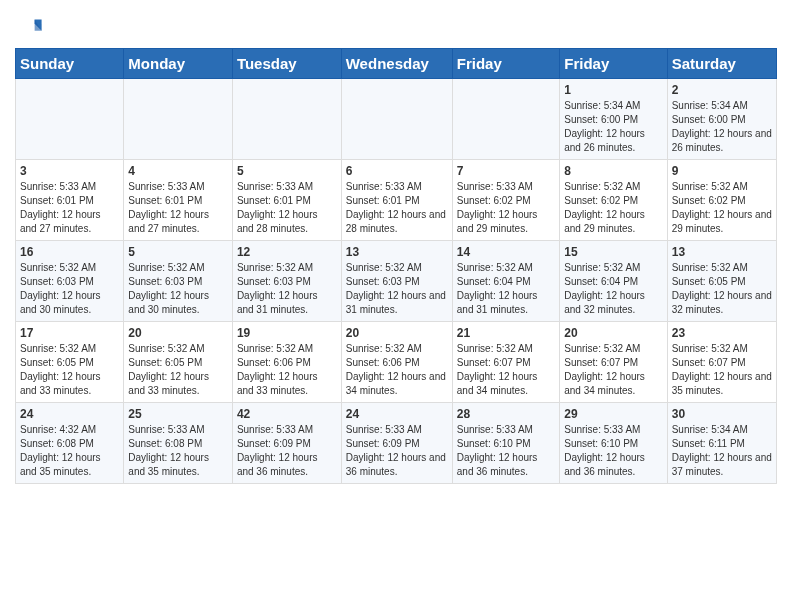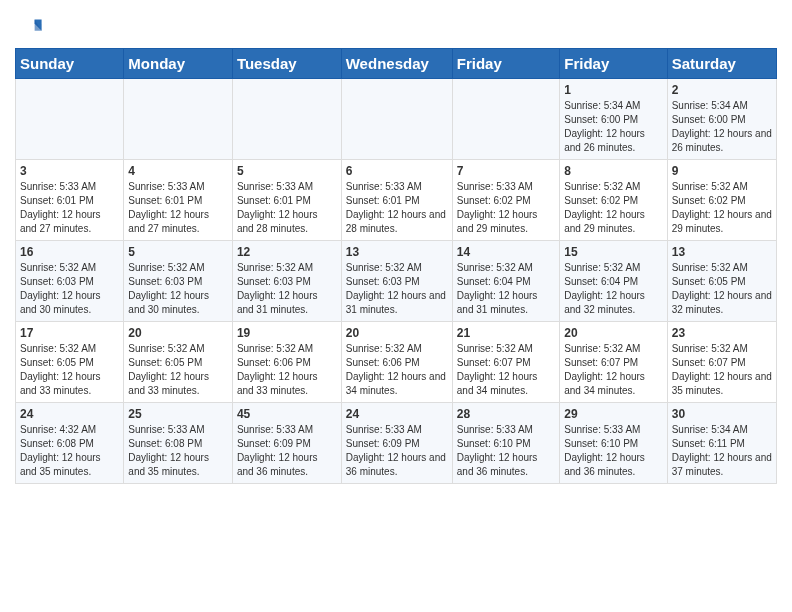--- a/index.html
+++ b/index.html
@@ -287,21 +287,21 @@
 Sunset: 6:08 PM
 Daylight: 12 hours and 35 minutes.</div>
         </td>
         <td>
           <span class="day-number">25</span>
           <div class="day-info">Sunrise: 5:33 AM
 Sunset: 6:08 PM
 Daylight: 12 hours and 35 minutes.</div>
         </td>
         <td>
-          <span class="day-number">45</span>
+          <span class="day-number">42</span>
           <div class="day-info">Sunrise: 5:33 AM
 Sunset: 6:09 PM
 Daylight: 12 hours and 36 minutes.</div>
         </td>
         <td>
           <span class="day-number">24</span>
           <div class="day-info">Sunrise: 5:33 AM
 Sunset: 6:09 PM
 Daylight: 12 hours and 36 minutes.</div>
         </td>

